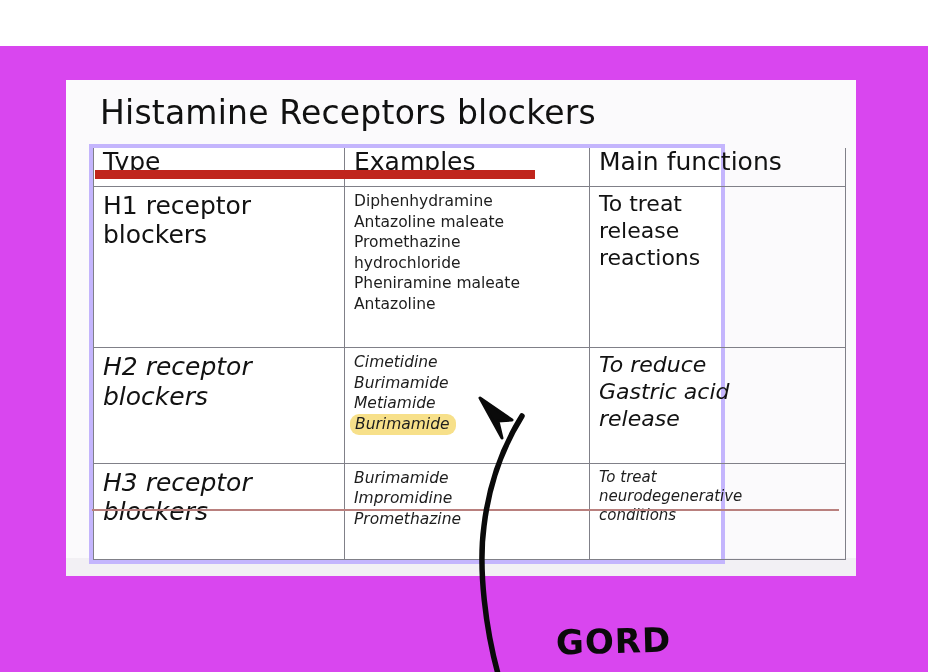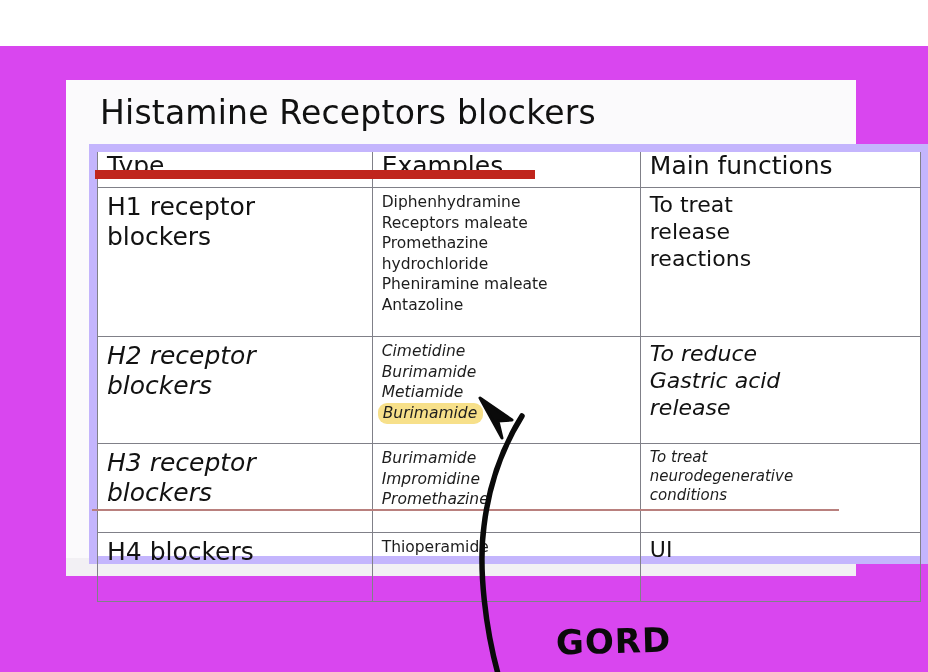--- a/index.html
+++ b/index.html
@@ -44,23 +44,23 @@
     letter-spacing: 0.2px;
     color: #111111;
     white-space: nowrap;
   }
 
   
   #table {
     position: absolute;
     left: 89px;
     top: 98px;
-    width: 840px;
+    width: 636px;
     height: 420px;
-    border: 8px solid #c4b5fd;
+    border: 4px solid #c4b5fd;
     box-sizing: border-box;
     background: #ffffff;
   }
   .tbl {
     border-collapse: collapse;
     width: 100%;
     height: 100%;
     table-layout: fixed;
   }
   .tbl td, .tbl th {
@@ -200,21 +200,21 @@
         <tr class="r1">
           <td>
             <div class="type-text">
               <span>H1 receptor</span>
               <span>blockers</span>
             </div>
           </td>
           <td>
             <div class="ex-list">
               <span>Diphenhydramine</span>
-              <span>Receptors maleate</span>
+              <span>Antazoline maleate</span>
               <span>Promethazine</span>
               <span>hydrochloride</span>
               <span>Pheniramine maleate</span>
               <span>Antazoline</span>
             </div>
           </td>
           <td>
             <div class="fn-text-lg">
               <span>To treat</span>
               <span>release</span>
@@ -263,37 +263,20 @@
           </td>
           <td>
             <div class="fn-text-sm">
               <span>To treat</span>
               <span>neurodegenerative</span>
               <span>conditions</span>
             </div>
           </td>
         </tr>
 
-        <tr class="r4">
-          <td>
-            <div class="type-text">
-              <span>H4 blockers</span>
-            </div>
-          </td>
-          <td>
-            <div class="ex-list">
-              <span>Thioperamide</span>
-            </div>
-          </td>
-          <td>
-            <div class="fn-text-lg">
-              <span>UI</span>
-            </div>
-          </td>
-        </tr>
       </tbody>
     </table>
   </div>
 
   <div id="red-underline"></div>
   <div id="red-thin-line"></div>
 
   <svg id="annotation" viewBox="0 0 280 300" width="280" height="300">
     <path d="M 58 280 C 46 236, 38 176, 44 132 C 49 90, 62 54, 82 22" stroke="#0a0a0a" stroke-width="5.5" fill="none" stroke-linecap="round"></path>
     <path d="M 40 4 L 72 26 L 58 27 L 62 44 Z" fill="#0a0a0a" stroke="#0a0a0a" stroke-width="3" stroke-linejoin="round"></path>

